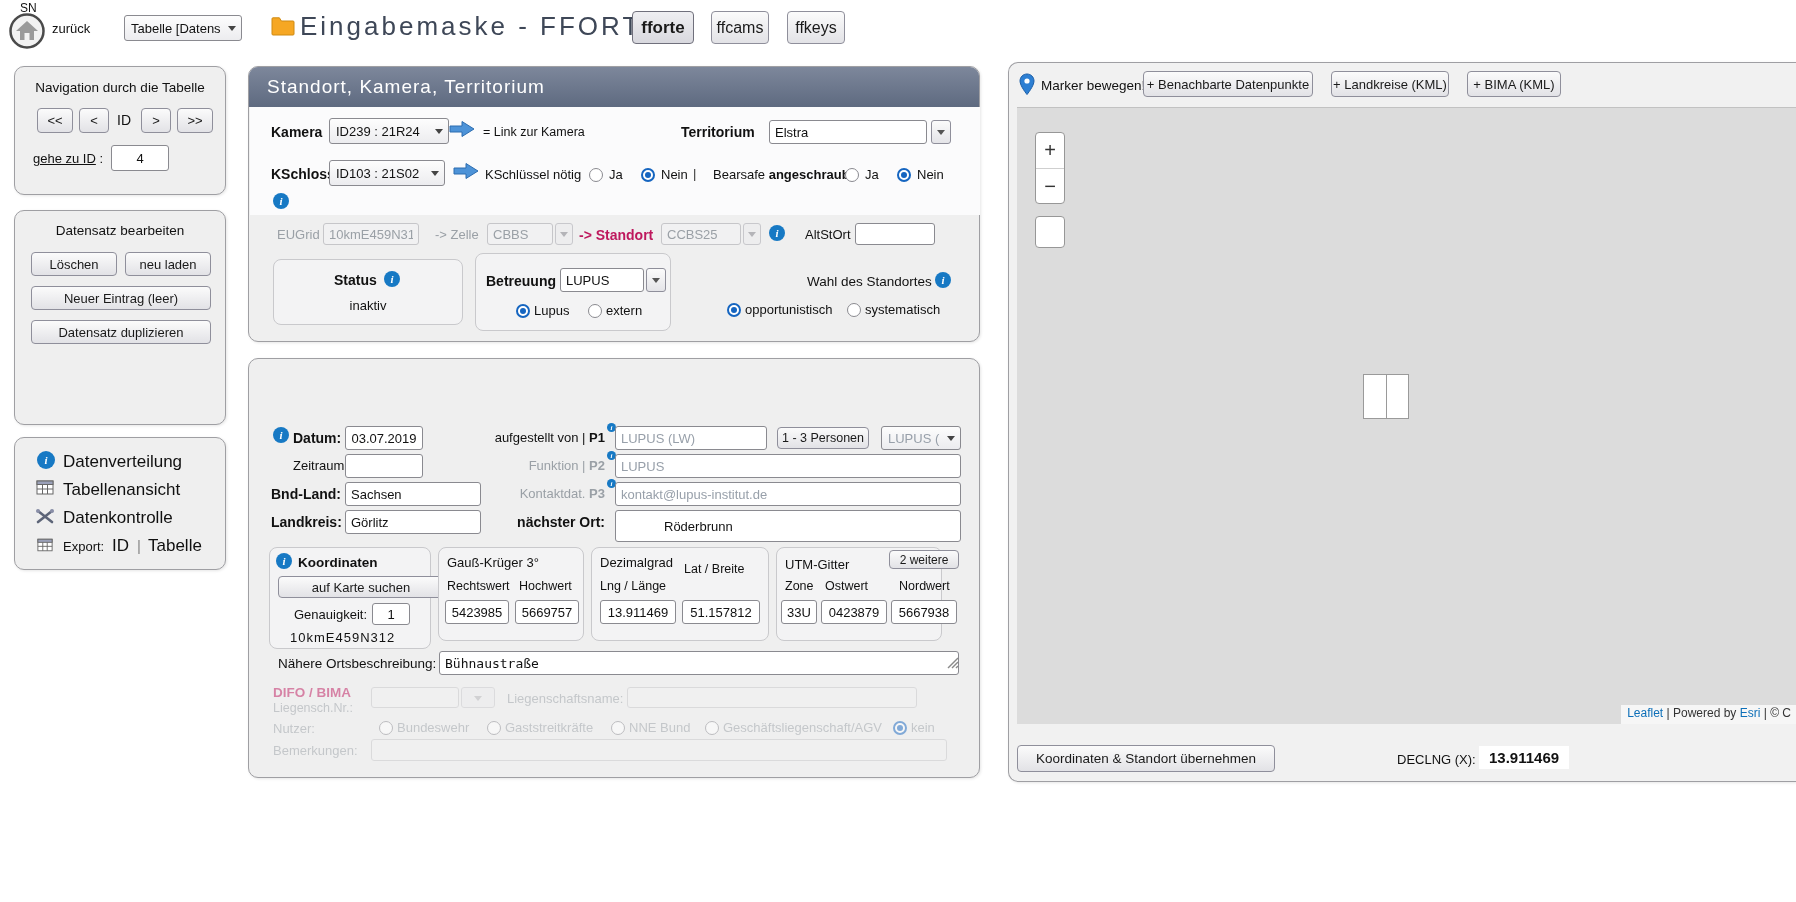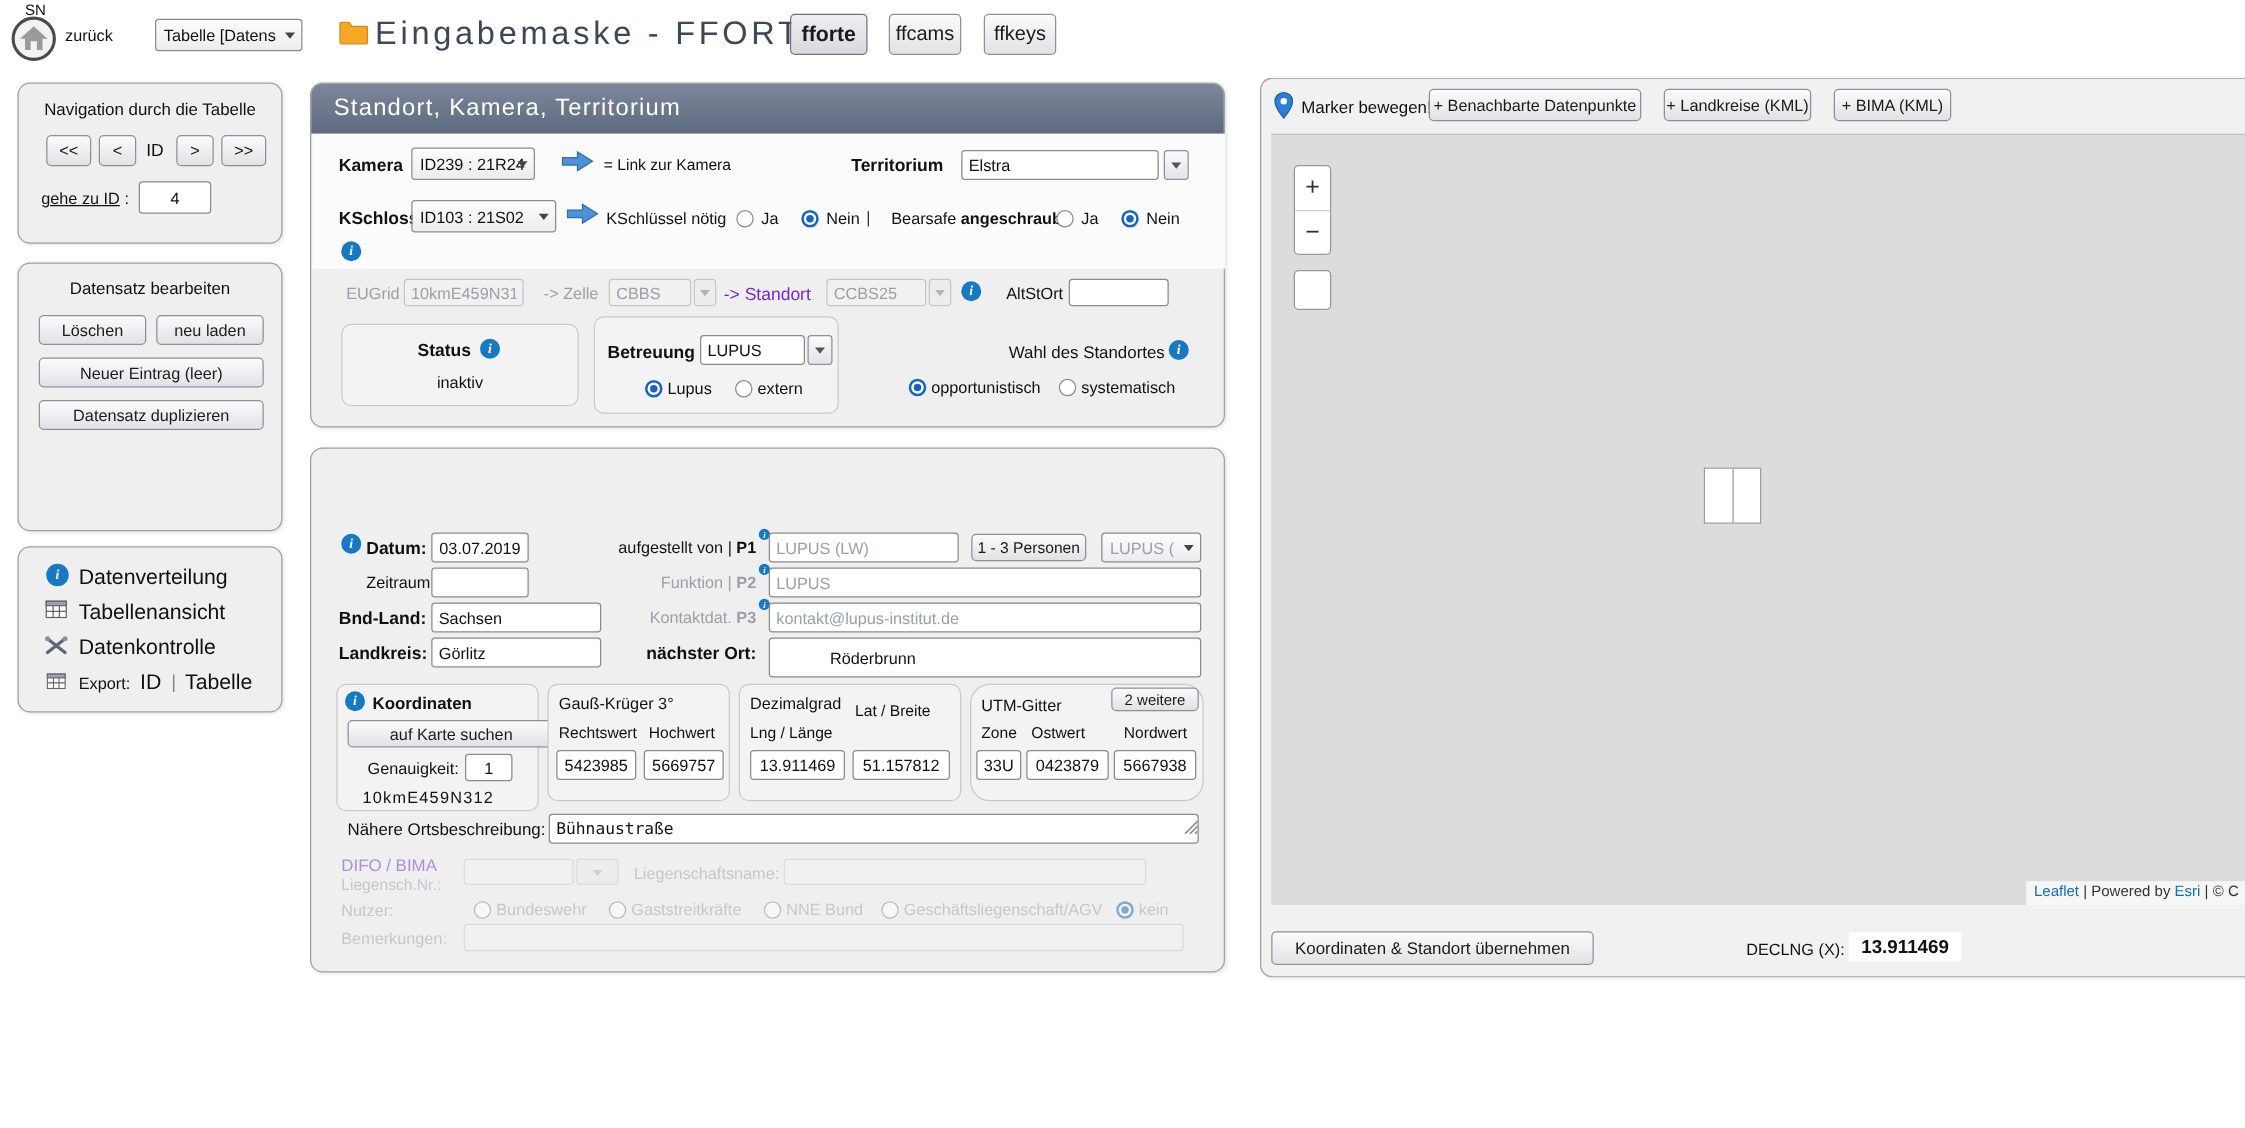--- a/index.html
+++ b/index.html
@@ -25,21 +25,21 @@
   .rad{position:absolute;width:14px;height:14px;border:1px solid #8a8a90;border-radius:50%;background:#fff;box-sizing:border-box;}
   .rad.on{border:2px solid #1565c0;}
   .rad.on::after{content:"";position:absolute;left:2px;top:2px;width:6px;height:6px;border-radius:50%;background:#1565c0;}
   .info{position:absolute;width:16px;height:16px;border-radius:50%;background:#1779c4;}
   .info::after{content:"i";position:absolute;left:0;right:0;top:0;bottom:0;display:flex;align-items:center;justify-content:center;color:#fff;font:italic bold 11px "Liberation Serif",serif;}
   .info.sm{width:9px;height:9px;}
   .info.sm::after{font-size:7px;}
   .lb{position:absolute;font-size:13px;color:#111;white-space:nowrap;}
   .lb.b{font-weight:bold;}
   .lb.g{color:#9aa0a6;}
-  .lb.bg{font-weight:normal;color:#6d28d9;}
+  .lb.bg{font-weight:bold;color:#be185d;}
   .boxc{position:absolute;background:#f3f3f4;border:1px solid #c9c9cc;border-radius:8px;box-sizing:border-box;}
   .rowwhite{position:absolute;background:#fbfbfc;}
   .link{text-decoration:underline;}
   .ctrbtn{display:flex;align-items:center;justify-content:center;font-size:20px;color:#333;cursor:default;}
   .sideitem{font-size:17px;color:#101010;}
 </style>
 </head>
 <body>
 
 <div id="page">
@@ -121,21 +121,21 @@
     <div class="lb sideitem" style="left:133px;top:98px;">Tabelle</div>
   </div>
 
   <div class="panel" style="left:248px;top:66px;width:732px;height:276px;">
     <div class="hdr">
         <span>Standort, Kamera, Territorium</span>
       </div>
     <div class="rowwhite" style="left:1px;top:40px;width:730px;height:108px;"></div>
 
     <div class="lb b" style="left:22px;top:57px;font-size:14px;">Kamera</div>
-    <div class="sel" style="left:80px;top:51px;width:99px;height:26px;">
+    <div class="sel" style="left:80px;top:51px;width:120px;height:26px;">
         <span>ID239 : 21R24</span>
         <span class="tri"></span>
       </div>
     <div class="abs" style="left:200px;top:53px;"><svg width="26" height="18" viewBox="0 0 26 18">
           <path d="M1 6h12V1.5L25 9 13 16.5V12H1z" fill="#4d93d8" stroke="#2d6db0"></path>
         </svg></div>
     <div class="lb" style="left:234px;top:58px;font-size:12.5px;">= Link zur Kamera</div>
     <div class="lb b" style="left:432px;top:57px;font-size:14px;">Territorium</div>
     <input class="inp" style="left: 520px; top: 53px; width: 158px; height: 24px;" value="Elstra">
     <div class="vbtn" style="left:682px;top:53px;width:20px;height:24px;"></div>
@@ -241,21 +241,21 @@
       <input class="inp ctr" style="left: 6px; top: 52px; width: 64px; height: 24px;" value="5423985">
       <input class="inp ctr" style="left: 76px; top: 52px; width: 64px; height: 24px;" value="5669757">
     </div>
     <div class="boxc" style="left:342px;top:188px;width:178px;height:94px;">
       <div class="lb" style="left:8px;top:7px;">Dezimalgrad</div>
       <div class="lb" style="left:8px;top:31px;font-size:12.5px;">Lng / Länge</div>
       <div class="lb" style="left:92px;top:14px;font-size:12.5px;">Lat / Breite</div>
       <input class="inp ctr" style="left: 8px; top: 52px; width: 76px; height: 24px;" value="13.911469">
       <input class="inp ctr" style="left: 90px; top: 52px; width: 78px; height: 24px;" value="51.157812">
     </div>
-    <div class="boxc" style="left:527px;top:188px;width:187px;height:94px;border-radius:16px;">
+    <div class="boxc" style="left:527px;top:188px;width:166px;height:94px;">
       <div class="lb" style="left:8px;top:9px;">UTM-Gitter</div>
       <div class="btn" style="left:112px;top:2px;width:70px;height:19px;font-size:12px;">2 weitere</div>
       <div class="lb" style="left:8px;top:31px;font-size:12.5px;">Zone</div>
       <div class="lb" style="left:48px;top:31px;font-size:12.5px;">Ostwert</div>
       <div class="lb" style="left:122px;top:31px;font-size:12.5px;">Nordwert</div>
       <input class="inp ctr" style="left: 4px; top: 52px; width: 36px; height: 24px;" value="33U">
       <input class="inp ctr" style="left: 44px; top: 52px; width: 66px; height: 24px;" value="0423879">
       <input class="inp ctr" style="left: 114px; top: 52px; width: 66px; height: 24px;" value="5667938">
     </div>
 

